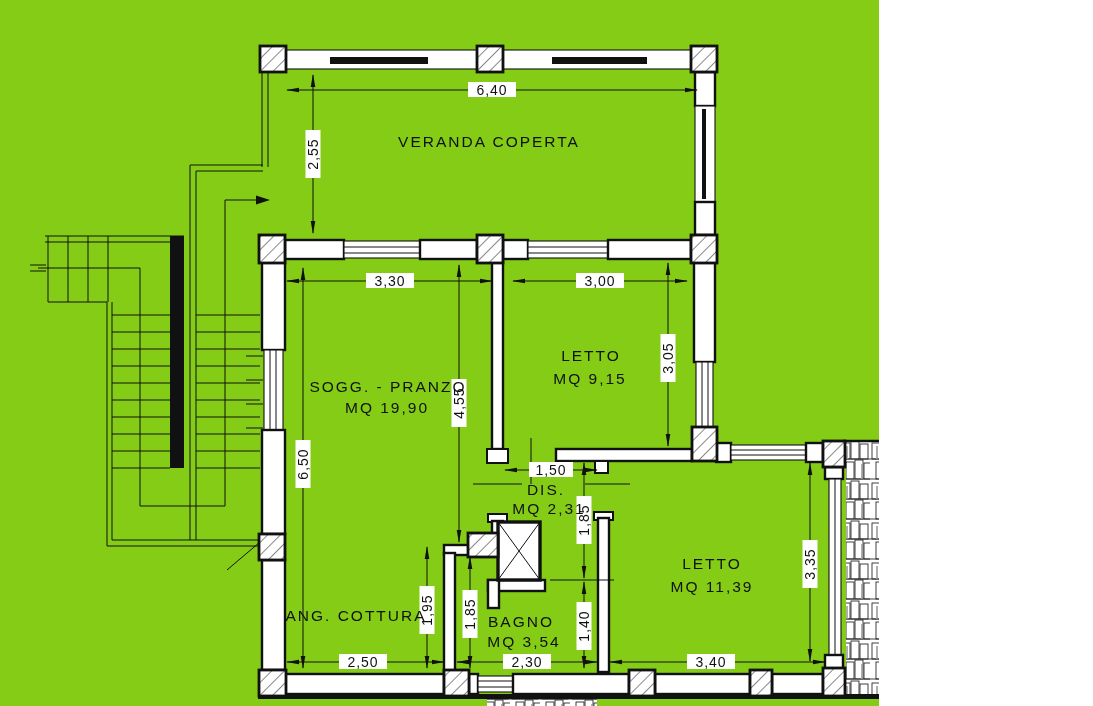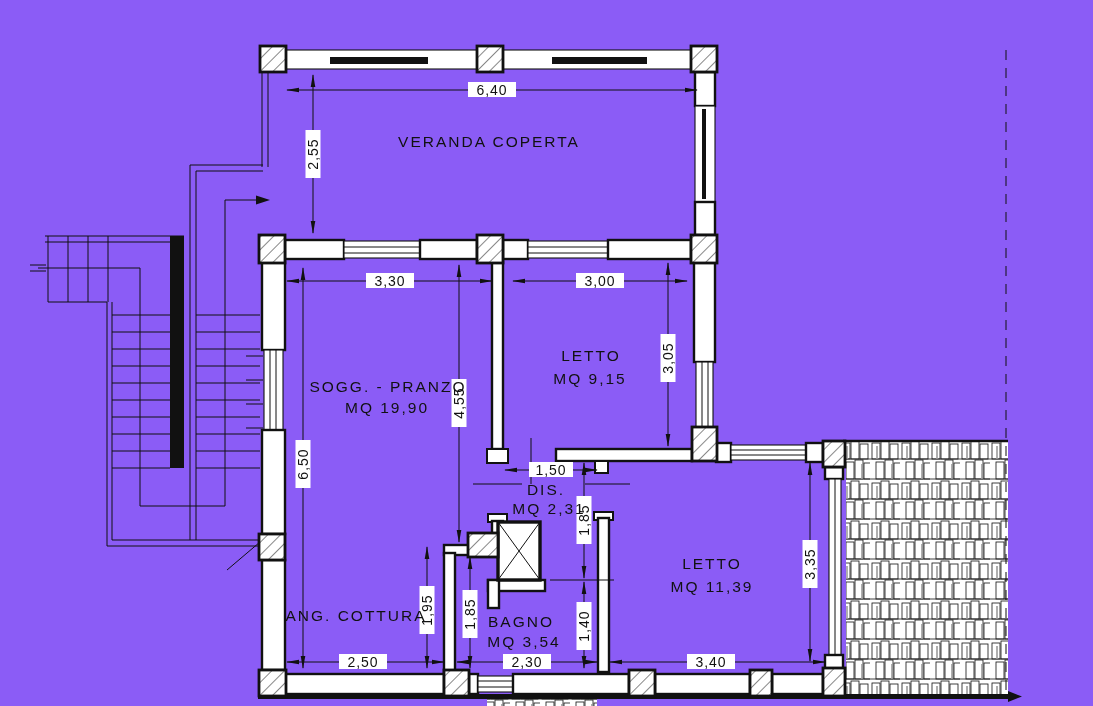--- a/index.html
+++ b/index.html
@@ -1,16 +1,16 @@
 <!DOCTYPE html>
 <html><head>
 <meta charset="utf-8">
 <style>
   html,body { margin:0; padding:0; background:#fff; }
-  .sheet { position:relative; width:1093px; height:706px; background:#8b5cf6; overflow:hidden; }
+  .sheet { position:relative; width:879px; height:706px; background:#84cc16; overflow:hidden; }
   svg { display:block; }
   .room { font-family:"Liberation Sans", sans-serif; font-size:15.5px; letter-spacing:2px; fill:#111; }
   .dim  { font-family:"Liberation Sans", sans-serif; font-size:14px; letter-spacing:1px; fill:#111; }
   .ln   { stroke:#111; stroke-width:1; fill:none; }
   .wall { fill:#fff; stroke:#111; stroke-width:2.4; }
   .jamb { fill:#fff; stroke:#111; stroke-width:2; }
   .pil  { fill:url(#hatch); stroke:#111; stroke-width:2.8; }
   .win  { fill:#fff; stroke:#111; stroke-width:1.1; }
   .dimln{ stroke:#111; stroke-width:1; fill:none; }
   .bg   { fill:#fff; }

